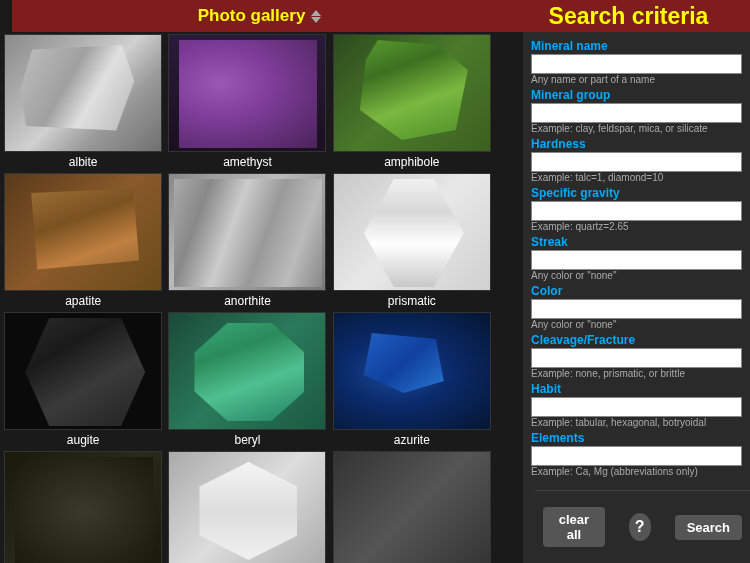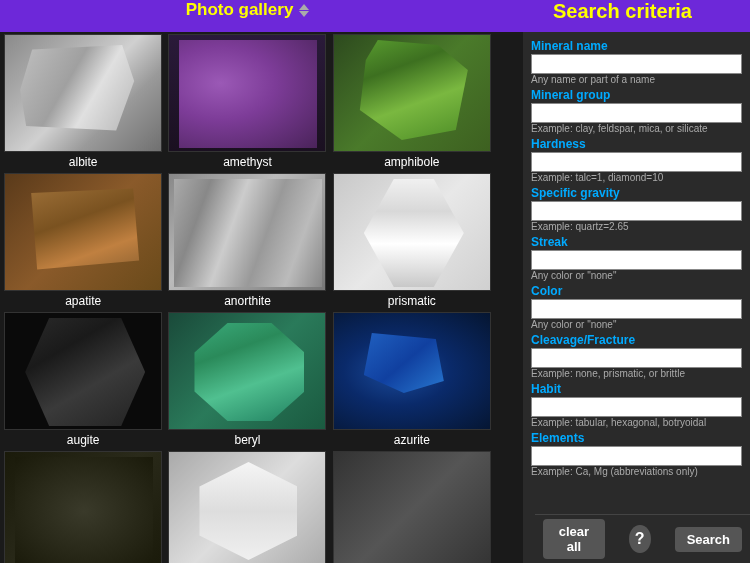--- a/index.html
+++ b/index.html
@@ -9,23 +9,24 @@
       background: #1a1a1a;
       font-family: Arial, Helvetica, sans-serif;
       overflow: hidden;
       display: flex;
       flex-direction: column;
     }
 
     
     #header {
       display: flex;
-      background: #6d28d9;
+      background: #7f1d1d;
       height: 32px;
-      align-items: flex-start;
+      align-items: center;
+      margin-left: 12px;
     }
     #gallery-header {
       width: 495px;
       display: flex;
       align-items: center;
       justify-content: center;
       gap: 6px;
     }
     #gallery-title {
       color: #ffff00;
@@ -53,21 +54,21 @@
       border-top: 6px solid #aaa;
     }
     #search-criteria-header {
       flex: 1;
       display: flex;
       align-items: center;
       justify-content: center;
     }
     #search-criteria-title {
       color: #ffff00;
-      font-size: 20px;
+      font-size: 23px;
       font-weight: bold;
     }
 
     
     #main {
       display: flex;
       flex: 1;
       overflow: hidden;
     }
 
@@ -255,21 +256,21 @@
     }
     .search-hint {
       color: #aaaaaa;
       font-size: 10px;
       margin-bottom: 1px;
     }
 
     
     #search-footer {
       background: #2a2a2a;
-      padding: 4px 8px;
+      padding: 16px 8px;
       display: flex;
       align-items: center;
       justify-content: flex-end;
       gap: 24px;
       border-top: 1px solid #444;
       width: 215px;
       position: absolute;
       bottom: 0;
       right: 0;
     }

